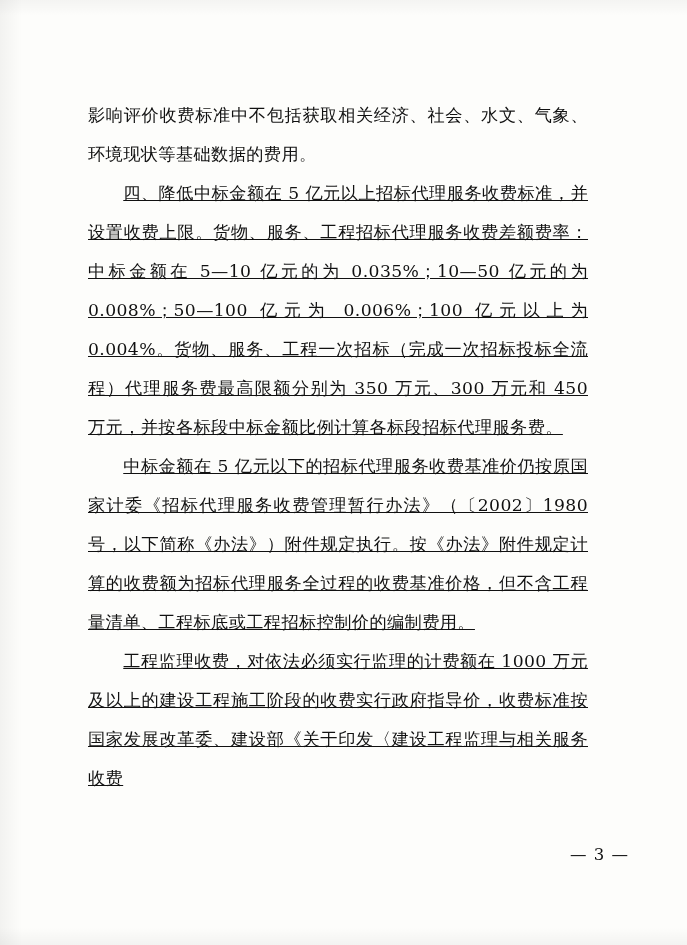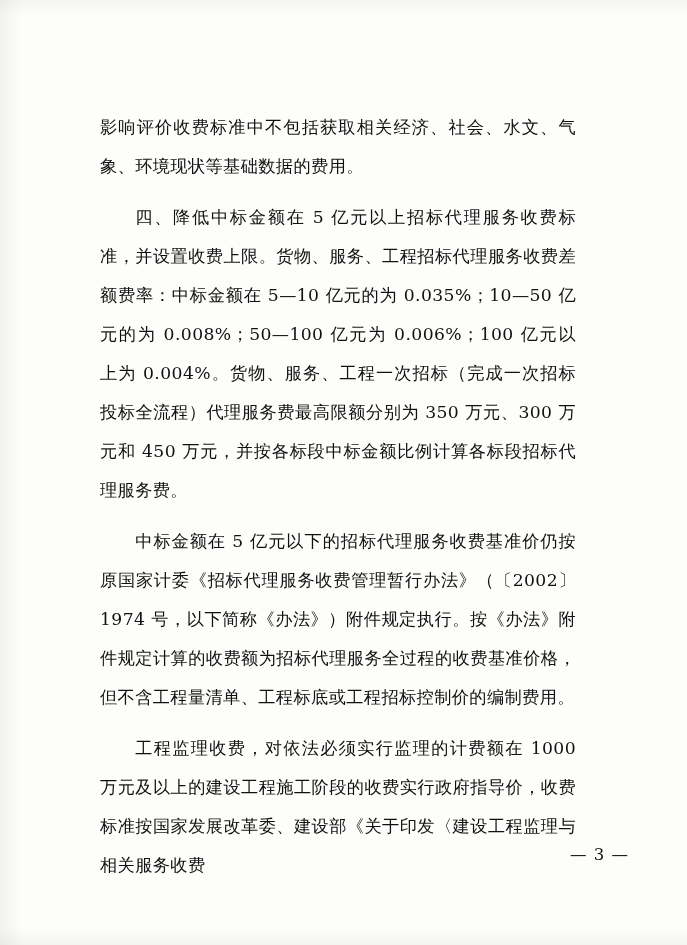--- a/index.html
+++ b/index.html
@@ -25,26 +25,27 @@
     left: 88px;
     top: 96px;
     width: 500px;
   }
   .para {
     font-size: 17.2px;
     line-height: 39px;
     letter-spacing: 0.4px;
     text-align: justify;
     text-justify: inter-ideograph;
-    margin: 12px;
+    margin: 0;
     color: #111;
     font-family: "DejaVu Serif", "Liberation Serif", serif;
   }
   .indent {
     text-indent: 2.05em;
+    text-decoration: underline;
   }
   .pagenum {
     position: absolute;
     left: 0;
     right: 58px;
     top: 845px;
     text-align: right;
     font-size: 16.5px;
     letter-spacing: 1px;
     color: #111;
@@ -77,18 +78,18 @@
 <body>
 
 <div class="page">
   <div class="edge-top"></div>
   <div class="edge-left"></div>
   <div class="edge-bottom"></div>
 
   <div class="content">
     <p class="para">影响评价收费标准中不包括获取相关经济、社会、水文、气象、环境现状等基础数据的费用。</p>
     <p class="para indent">四、降低中标金额在 5 亿元以上招标代理服务收费标准，并设置收费上限。货物、服务、工程招标代理服务收费差额费率：中标金额在 5—10 亿元的为 0.035%；10—50 亿元的为 0.008%；50—100 亿元为 0.006%；100 亿元以上为 0.004%。货物、服务、工程一次招标（完成一次招标投标全流程）代理服务费最高限额分别为 350 万元、300 万元和 450 万元，并按各标段中标金额比例计算各标段招标代理服务费。</p>
-    <p class="para indent">中标金额在 5 亿元以下的招标代理服务收费基准价仍按原国家计委《招标代理服务收费管理暂行办法》（〔2002〕1974 号，以下简称《办法》）附件规定执行。按《办法》附件规定计算的收费额为招标代理服务全过程的收费基准价格，但不含工程量清单、工程标底或工程招标控制价的编制费用。</p>
+    <p class="para indent">中标金额在 5 亿元以下的招标代理服务收费基准价仍按原国家计委《招标代理服务收费管理暂行办法》（〔2002〕1980 号，以下简称《办法》）附件规定执行。按《办法》附件规定计算的收费额为招标代理服务全过程的收费基准价格，但不含工程量清单、工程标底或工程招标控制价的编制费用。</p>
     <p class="para indent">工程监理收费，对依法必须实行监理的计费额在 1000 万元及以上的建设工程施工阶段的收费实行政府指导价，收费标准按国家发展改革委、建设部《关于印发〈建设工程监理与相关服务收费</p>
   </div>
 
   <div class="pagenum">— 3 —</div>
 </div>
 
 </body></html>

